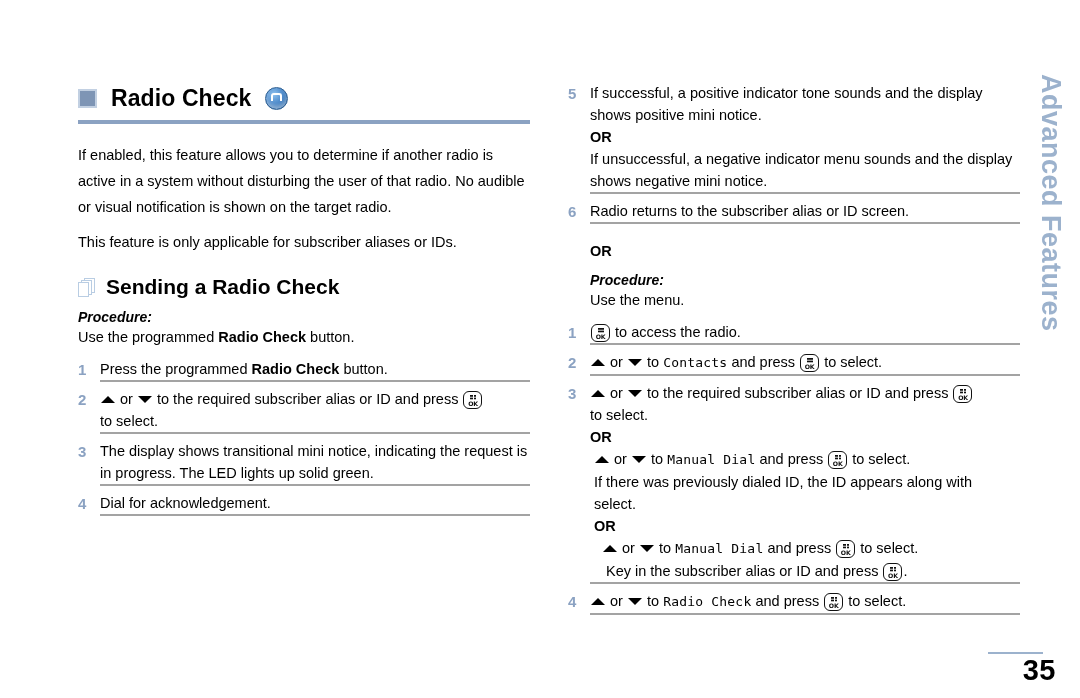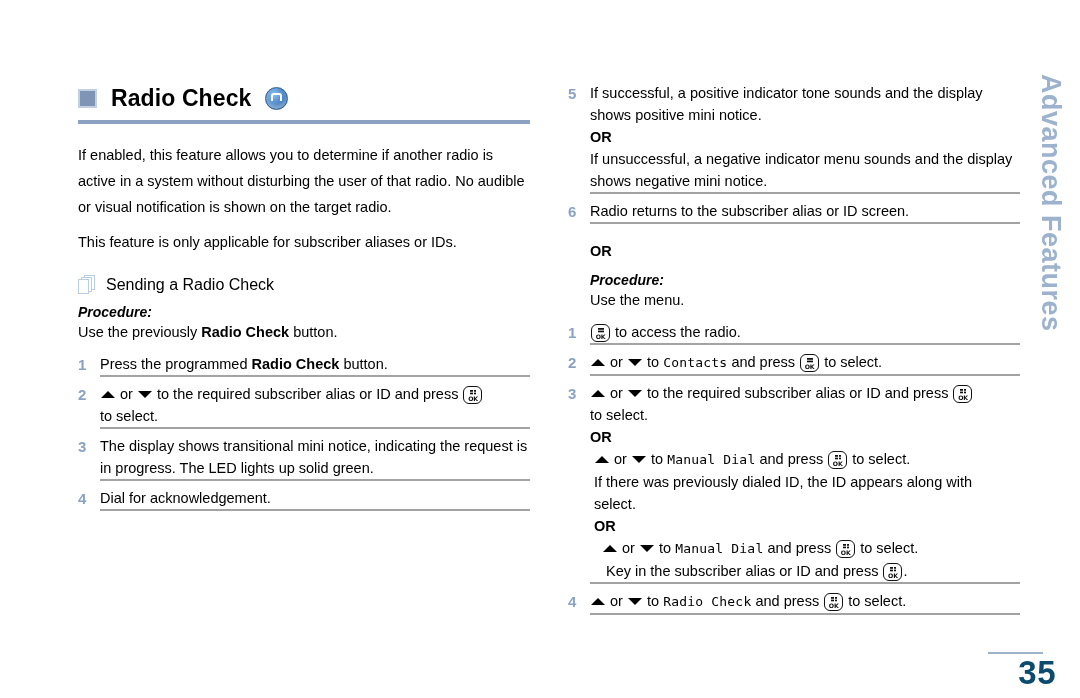--- a/index.html
+++ b/index.html
@@ -104,22 +104,22 @@
     position: absolute;
     display: block;
     border: 1.5px solid #b9cde3;
     background: #ffffff;
     box-sizing: border-box;
   }
   .pages-icon i:nth-child(1) { left: 6px; top: 0;   width: 11px; height: 15px; }
   .pages-icon i:nth-child(2) { left: 3px; top: 2px; width: 11px; height: 15px; }
   .pages-icon i:nth-child(3) { left: 0;   top: 4px; width: 11px; height: 15px; }
   .section-title {
-    font-size: 16px;
-    font-weight: normal;
+    font-size: 21px;
+    font-weight: bold;
   }
 
   
   .proc-label {
     font-size: 14px;
     font-weight: bold;
     margin: 0 0 2px 0;
     font-style: italic;
   }
   .proc-lead {
@@ -247,23 +247,23 @@
     right: 37px;
     top: 608px;
     width: 55px;
     height: 2px;
     background: #9cb2cd;
   }
   .page-num {
     position: absolute;
     right: 24px;
     top: 610px;
-    font-size: 33px;
-    font-weight: bold;
-    color: #0c4a6e;
+    font-size: 29px;
+    font-weight: bold;
+    color: #000000;
     letter-spacing: .5px;
   }
   .lang-band {
     position: absolute;
     left: 927px;
     top: 663px;
     width: 153px;
     height: 35px;
     background: #14532d;
     display: flex;
@@ -300,21 +300,21 @@
       <span class="pages-icon">
           <i></i>
           <i></i>
           <i></i>
         </span>
       <span class="section-title">Sending a Radio Check</span>
     </div>
 
     <div class="proc-label">Procedure:</div>
     <div class="proc-lead">
-      <span>Use the previously </span><b class="strong">Radio Check</b><span> button.</span>
+      <span>Use the programmed </span><b class="strong">Radio Check</b><span> button.</span>
     </div>
 
     <ol class="steps">
 
       <li>
         <span class="step-num">1</span>
         <div class="step-body">
           <p><span>Press the programmed </span><b class="strong">Radio Check</b><span> button.</span></p>
         </div>
       </li>

